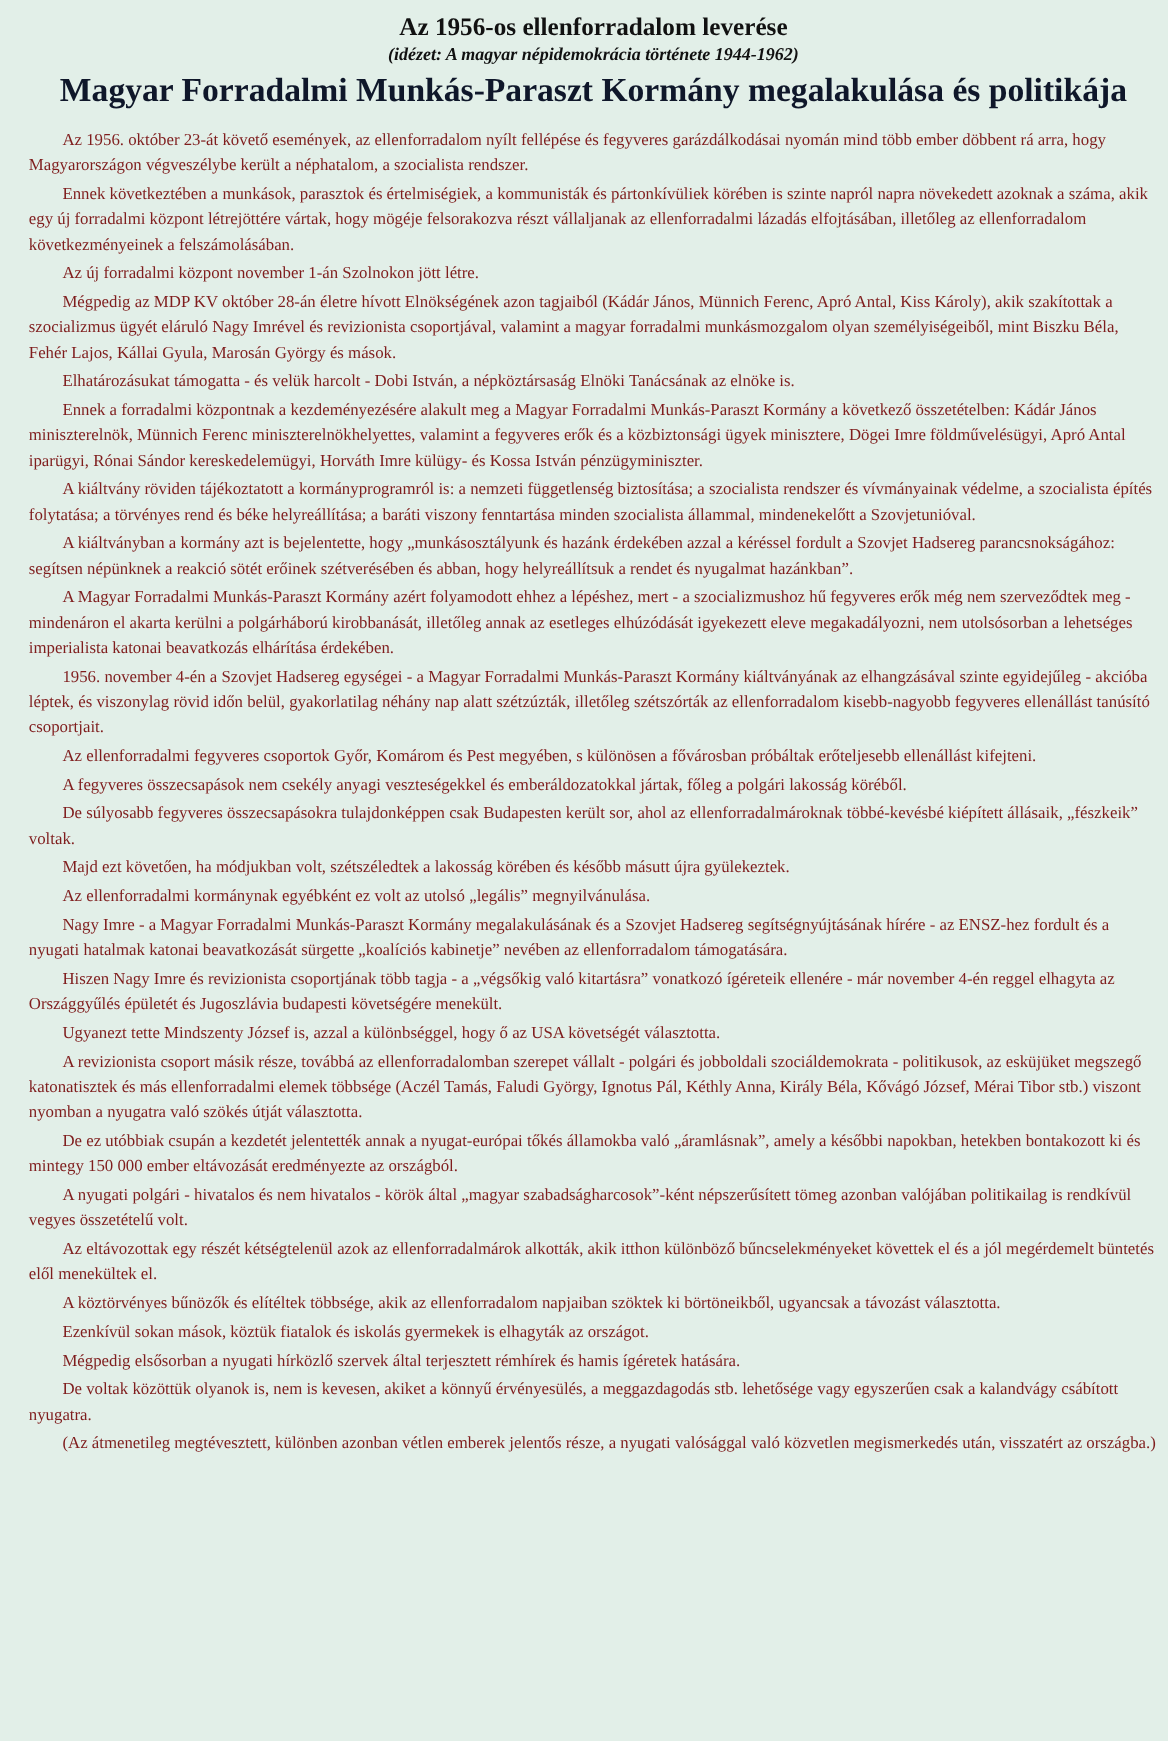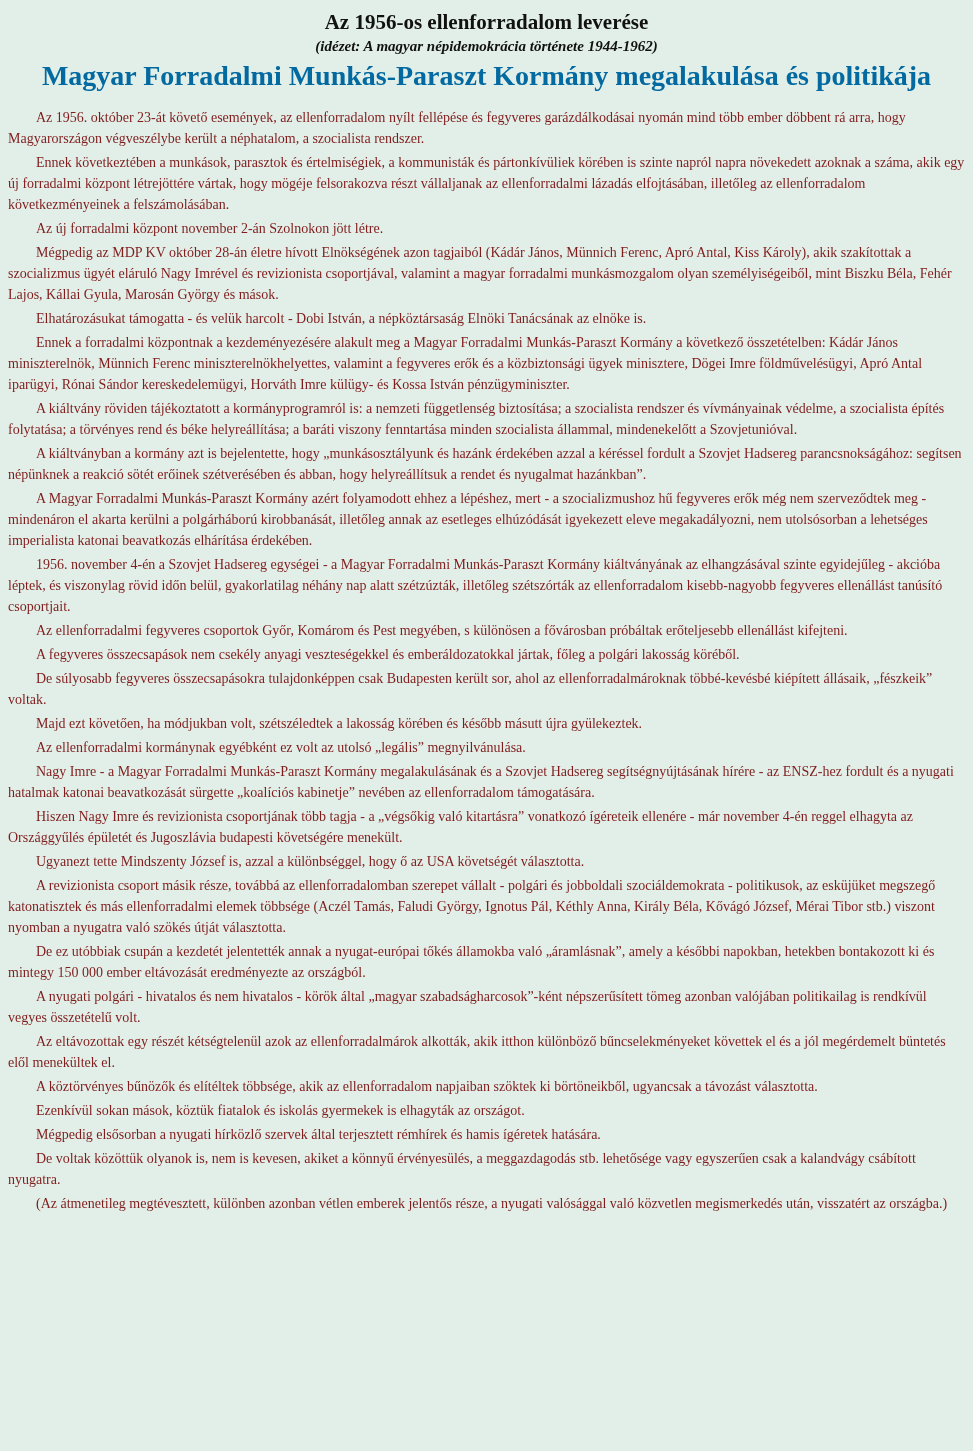--- a/index.html
+++ b/index.html
@@ -11,21 +11,21 @@
     min-height: 1451px;
     background: #e2efe8;
     font-family: "Liberation Serif", "DejaVu Serif", serif;
     color: #1b1b1b;
     overflow: hidden;
   }
   .page {
     width: 973px;
     min-height: 1451px;
     box-sizing: border-box;
-    padding: 8px 8px 10px 8px;
+    padding: 8px 8px 10px 24px;
   }
   .doc-header {
     text-align: center;
   }
   .doc-title {
     font-size: 21px;
     font-weight: bold;
     color: #111111;
     margin: 2px 0 2px 0;
     line-height: 1.2;
@@ -53,27 +53,27 @@
     color: #7f1d1d;
   }
 </style>
 </head>
 <body>
 
 <div class="page">
   <div class="doc-header">
     <div class="doc-title">Az 1956-os ellenforradalom leverése</div>
     <div class="doc-subtitle">(idézet: A magyar népidemokrácia története 1944-1962)</div>
-    <div class="doc-red-title" style="color: #0369a1;">Magyar Forradalmi Munkás-Paraszt Kormány megalakulása és politikája</div>
+    <div class="doc-red-title" style="color: #0f172a;">Magyar Forradalmi Munkás-Paraszt Kormány megalakulása és politikája</div>
   </div>
 
   <div class="doc-body">
       <p>Az 1956. október 23-át követő események, az ellenforradalom nyílt fellépése és fegyveres garázdálkodásai nyomán mind több ember döbbent rá arra, hogy Magyarországon végveszélybe került a néphatalom, a szocialista rendszer.</p>
       <p>Ennek következtében a munkások, parasztok és értelmiségiek, a kommunisták és pártonkívüliek körében is szinte napról napra növekedett azoknak a száma, akik egy új forradalmi központ létrejöttére vártak, hogy mögéje felsorakozva részt vállaljanak az ellenforradalmi lázadás elfojtásában, illetőleg az ellenforradalom következményeinek a felszámolásában.</p>
-      <p>Az új forradalmi központ november 2-án Szolnokon jött létre.</p>
+      <p>Az új forradalmi központ november 1-án Szolnokon jött létre.</p>
       <p>Mégpedig az MDP KV október 28-án életre hívott Elnökségének azon tagjaiból (Kádár János, Münnich Ferenc, Apró Antal, Kiss Károly), akik szakítottak a szocializmus ügyét eláruló Nagy Imrével és revizionista csoportjával, valamint a magyar forradalmi munkásmozgalom olyan személyiségeiből, mint Biszku Béla, Fehér Lajos, Kállai Gyula, Marosán György és mások.</p>
       <p>Elhatározásukat támogatta - és velük harcolt - Dobi István, a népköztársaság Elnöki Tanácsának az elnöke is.</p>
       <p>Ennek a forradalmi központnak a kezdeményezésére alakult meg a Magyar Forradalmi Munkás-Paraszt Kormány a következő összetételben: Kádár János miniszterelnök, Münnich Ferenc miniszterelnökhelyettes, valamint a fegyveres erők és a közbiztonsági ügyek minisztere, Dögei Imre földművelésügyi, Apró Antal iparügyi, Rónai Sándor kereskedelemügyi, Horváth Imre külügy- és Kossa István pénzügyminiszter.</p>
       <p>A kiáltvány röviden tájékoztatott a kormányprogramról is: a nemzeti függetlenség biztosítása; a szocialista rendszer és vívmányainak védelme, a szocialista építés folytatása; a törvényes rend és béke helyreállítása; a baráti viszony fenntartása minden szocialista állammal, mindenekelőtt a Szovjetunióval.</p>
       <p>A kiáltványban a kormány azt is bejelentette, hogy „munkásosztályunk és hazánk érdekében azzal a kéréssel fordult a Szovjet Hadsereg parancsnokságához: segítsen népünknek a reakció sötét erőinek szétverésében és abban, hogy helyreállítsuk a rendet és nyugalmat hazánkban”.</p>
       <p>A Magyar Forradalmi Munkás-Paraszt Kormány azért folyamodott ehhez a lépéshez, mert - a szocializmushoz hű fegyveres erők még nem szerveződtek meg - mindenáron el akarta kerülni a polgárháború kirobbanását, illetőleg annak az esetleges elhúzódását igyekezett eleve megakadályozni, nem utolsósorban a lehetséges imperialista katonai beavatkozás elhárítása érdekében.</p>
       <p>1956. november 4-én a Szovjet Hadsereg egységei - a Magyar Forradalmi Munkás-Paraszt Kormány kiáltványának az elhangzásával szinte egyidejűleg - akcióba léptek, és viszonylag rövid időn belül, gyakorlatilag néhány nap alatt szétzúzták, illetőleg szétszórták az ellenforradalom kisebb-nagyobb fegyveres ellenállást tanúsító csoportjait.</p>
       <p>Az ellenforradalmi fegyveres csoportok Győr, Komárom és Pest megyében, s különösen a fővárosban próbáltak erőteljesebb ellenállást kifejteni.</p>
       <p>A fegyveres összecsapások nem csekély anyagi veszteségekkel és emberáldozatokkal jártak, főleg a polgári lakosság köréből.</p>
       <p>De súlyosabb fegyveres összecsapásokra tulajdonképpen csak Budapesten került sor, ahol az ellenforradalmároknak többé-kevésbé kiépített állásaik, „fészkeik” voltak.</p>

